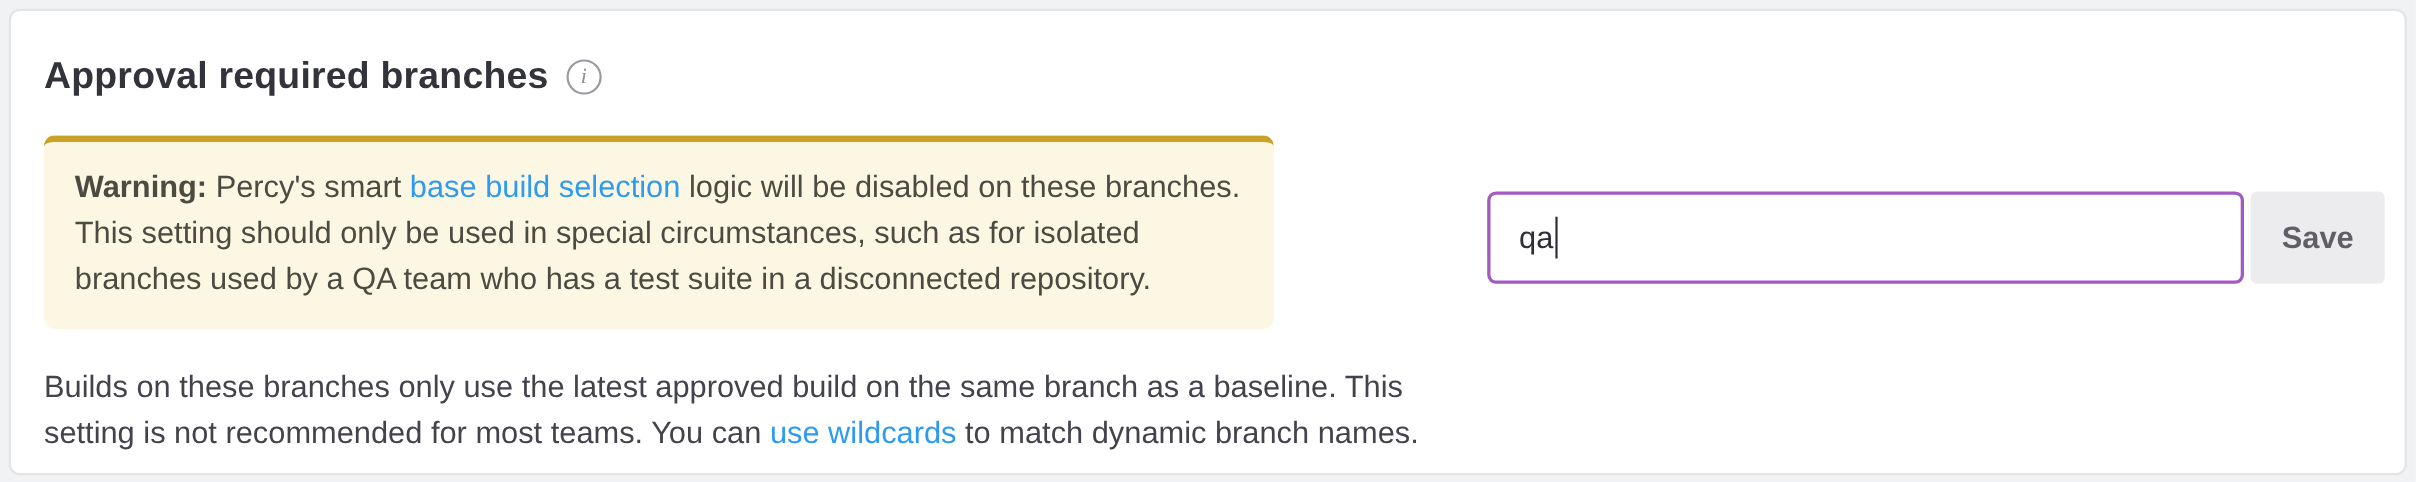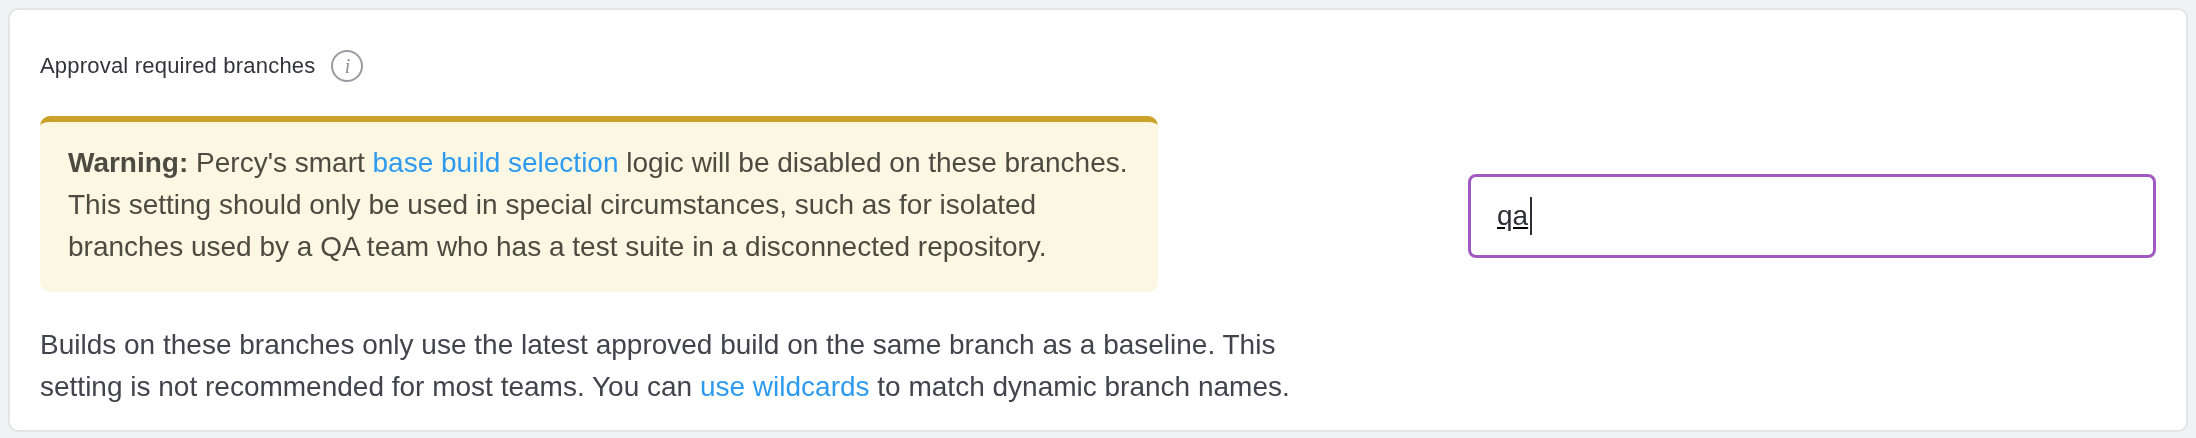--- a/index.html
+++ b/index.html
@@ -22,22 +22,22 @@
     padding:40px 30px;
     height:100%;
   }
   .title-row {
     display:flex;
     align-items:center;
     gap:16px;
     margin-bottom:34px;
   }
   .title {
-    font-size:22px;
-    font-weight:normal;
+    font-size:34px;
+    font-weight:bold;
     color:#33333c;
     letter-spacing:0.2px;
   }
   .info-icon {
     width:32px; height:32px;
     border:2px solid #9a9aa2;
     border-radius:50%;
     color:#8f8f98;
     display:flex;
     align-items:center;
@@ -66,24 +66,23 @@
   .description {
     width:1278px;
     margin-top:32px;
     font-size:28px;
     line-height:1.5;
     color:#43434d;
   }
   .form-group {
     position:absolute;
     top:164px;
-    right:30px;
+    right:18px;
     display:flex;
     align-items:stretch;
-    text-decoration:underline;
   }
   .fake-input {
     width:688px;
     height:84px;
     background:#ffffff;
     border:3px solid #a25ac2;
     border-radius:8px;
     display:flex;
     align-items:center;
     padding:0 26px;
@@ -128,16 +127,17 @@
 
     <div class="description">
       <span>Builds on these branches only use the latest approved build on the same branch as a baseline. This setting is not recommended for most teams. You can </span><a class="link">use wildcards</a><span> to match dynamic branch names.</span>
     </div>
 
     <div class="form-group">
       <div class="fake-input">
         <span>qa</span>
         <span class="caret"></span>
       </div>
+      <button class="save-btn">Save</button>
     </div>
 
   </div>
 </div>
 
 </body></html>

